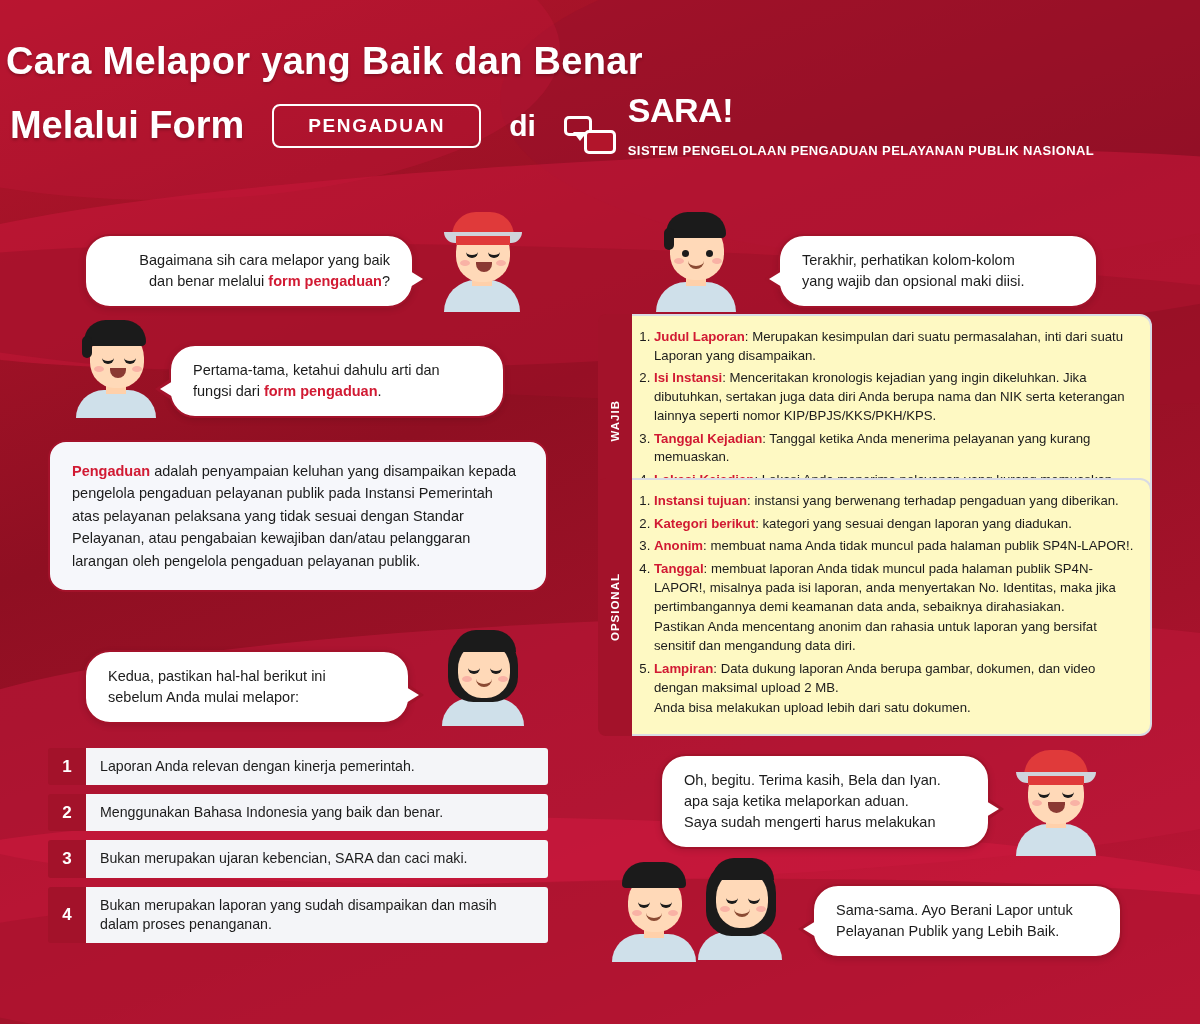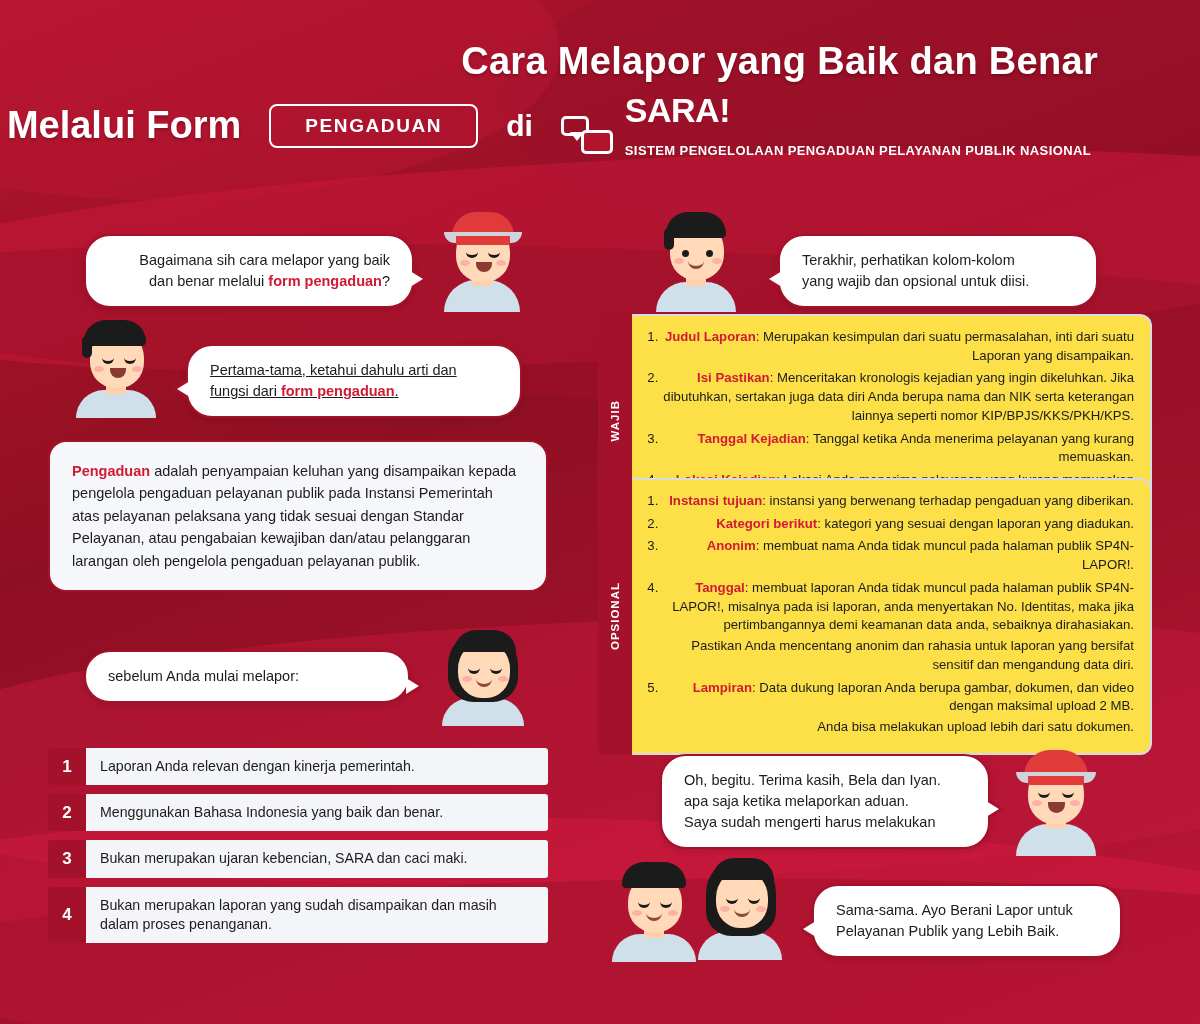--- a/index.html
+++ b/index.html
@@ -18,21 +18,21 @@
   .wave { position:absolute; opacity:.55; }
   .w1 { left:-80px; top:160px; width:1400px; height:200px; background:#c9183a; border-radius:50%/60px; transform:rotate(-3deg); }
   .w2 { left:-100px; top:250px; width:1500px; height:150px; background:#9d1028; border-radius:50%/50px; transform:rotate(2deg); }
   .w3 { left:-60px; top:620px; width:1400px; height:260px; background:#c0173a; border-radius:50%/80px; transform:rotate(-2deg); }
   .w4 { left:-120px; top:820px; width:1500px; height:260px; background:#d81a42; border-radius:50%/90px; transform:rotate(2deg); opacity:.45;}
   .w5 { left:-120px; top:880px; width:1500px; height:260px; background:#a11129; border-radius:50%/70px; transform:rotate(-1deg); opacity:.5;}
   .w6 { right:-200px; top:-60px; width:900px; height:320px; background:#98102a; border-radius:50%; opacity:.5;}
   .w7 { left:-240px; top:-100px; width:800px; height:300px; background:#c2173a; border-radius:50%; opacity:.35;}
 
   
-  .header { position:absolute; left:0; top:40px; width:1098px; text-align:right; z-index:5;}
+  .header { position:absolute; left:0; top:40px; width:1098px; text-align:left; z-index:5;padding-left:6px;}
   .title-l1 { color:#fff; font-size:38px; font-weight:bold; letter-spacing:.3px; text-shadow:0 2px 3px rgba(0,0,0,.25); }
   .title-l2row { margin-top:10px; display:flex; align-items:center; justify-content:center; gap:28px;}
   .title-l2 { color:#fff; font-size:38px; font-weight:bold; text-shadow:0 2px 3px rgba(0,0,0,.25);}
   .pill {
     border:2px solid #fff; border-radius:8px; padding:9px 34px;
     color:#fff; font-size:19px; font-weight:bold; letter-spacing:1.6px;
   }
   .di { color:#fff; font-size:30px; font-weight:bold;}
   .logo { display:flex; align-items:flex-end; gap:8px; }
   .logo-mark { position:relative; width:56px; height:44px;}
@@ -93,22 +93,22 @@
 
   
   .panel { position:absolute; display:flex; z-index:6; }
   .panel .side {
     width:34px; background:#a3122a; color:#fff; font-weight:bold; font-size:11.5px;
     letter-spacing:1px; display:flex; align-items:center; justify-content:center;
     border-radius:8px 0 0 8px;
   }
   .panel .side span { writing-mode:vertical-rl; transform:rotate(180deg); }
   .panel .content {
-    flex:1; background:#fde047; border:2px solid #d9dbe4; border-left:none;
-    border-radius:0 12px 12px 0; padding:12px 16px 12px 8px;text-align:right;
+    flex:1; background:#fef9c3; border:2px solid #d9dbe4; border-left:none;
+    border-radius:0 12px 12px 0; padding:12px 16px 12px 0;
   }
   .panel ol { margin:0; padding-left:22px; }
   .panel li { font-size:13.2px; line-height:1.42; color:#1c1c1c; margin-bottom:4px;}
   .panel li::marker { color:#1c1c1c; }
   .panel .k { color:#d11a33; font-weight:bold;}
   .panel .plain { font-size:13.2px; line-height:1.42; color:#1c1c1c; margin:2px 0 4px 0;}
 
   #p-wajib { left:598px; top:314px; width:554px; }
   #p-opsional { left:598px; top:478px; width:554px; }
 </style>
@@ -179,40 +179,40 @@
     <div class="eye" style="left:34px; top:52px;"></div>
     <div class="eye" style="left:58px; top:52px;"></div>
     <div class="smile" style="left:40px; top:62px;"></div>
     <div class="blush" style="left:26px; top:60px;"></div>
     <div class="blush" style="left:64px; top:60px;"></div>
   </div>
 </div>
 
 <div class="bubble" style="left:778px; top:234px; width:320px;">
   <div>Terakhir, perhatikan kolom-kolom</div>
-  <div>yang wajib dan opsional untuk diisi.</div>
+  <div>yang wajib dan opsional maki diisi.</div>
   <div class="tail tail-l"></div>
 </div>
 
 <div class="char" style="left:68px; top:308px; width:96px; height:106px;">
   <div class="head" style="width:96px;height:106px;position:relative;">
     <div class="body-sh" style="left:8px; top:82px; width:80px; height:28px;"></div>
     <div class="neck" style="left:38px; top:72px; width:20px; height:14px;"></div>
     <div class="face" style="left:22px; top:22px; width:54px; height:58px;"></div>
     <div class="hair" style="left:16px; top:12px; width:62px; height:26px; border-radius:30px 30px 6px 6px;"></div>
     <div class="hair" style="left:14px; top:28px; width:10px; height:22px; border-radius:6px;"></div>
     <div class="eye-arc" style="left:34px; top:50px;"></div>
     <div class="eye-arc" style="left:56px; top:50px;"></div>
     <div class="mouth-open" style="left:42px; top:60px; width:16px; height:10px;"></div>
     <div class="blush" style="left:26px; top:58px;"></div>
     <div class="blush" style="left:64px; top:58px;"></div>
   </div>
 </div>
 
-<div class="bubble" style="left:186px; top:344px; width:336px;text-decoration:underline;">
+<div class="bubble" style="left:169px; top:344px; width:336px;">
   <div>Pertama-tama, ketahui dahulu arti dan</div>
   <div>
     <span>fungsi dari </span><b class="red">form pengaduan</b><span>.</span>
   </div>
   <div class="tail tail-l"></div>
 </div>
 
 <div class="def-box">
   <span class="hl">Pengaduan</span><span> adalah penyampaian keluhan yang disampaikan kepada pengelola pengaduan pelayanan publik pada Instansi Pemerintah atas pelayanan pelaksana yang  tidak sesuai dengan Standar Pelayanan, atau pengabaian kewajiban dan/atau pelanggaran larangan oleh pengelola pengaduan pelayanan publik.</span>
 </div>
@@ -226,20 +226,21 @@
     <div class="hair" style="left:22px; top:18px; width:62px; height:22px; border-radius:32px 32px 0 0;"></div>
     <div class="eye-arc" style="left:36px; top:56px;"></div>
     <div class="eye-arc" style="left:58px; top:56px;"></div>
     <div class="smile" style="left:44px; top:66px;"></div>
     <div class="blush" style="left:30px; top:64px;"></div>
     <div class="blush" style="left:66px; top:64px;"></div>
   </div>
 </div>
 
 <div class="bubble" style="left:84px; top:650px; width:326px;">
+  <div>Kedua, pastikan hal-hal berikut ini</div>
   <div>sebelum Anda mulai melapor:</div>
   <div class="tail tail-r"></div>
 </div>
 
 <div class="numlist">
   <div class="numrow">
     <div class="num">1</div>
     <div class="txt">Laporan Anda relevan dengan kinerja pemerintah.</div>
   </div>
   <div class="numrow">
@@ -256,21 +257,21 @@
   </div>
 </div>
 
 <div class="panel" id="p-wajib">
   <div class="side">
       <span>WAJIB</span>
     </div>
   <div class="content">
     <ol>
       <li><span class="k">Judul Laporan</span><span>: Merupakan kesimpulan dari suatu permasalahan, inti dari suatu Laporan yang disampaikan.</span></li>
-      <li><span class="k">Isi Pastikan</span><span>: Menceritakan kronologis kejadian yang ingin dikeluhkan. Jika dibutuhkan, sertakan juga data diri Anda berupa nama dan NIK serta keterangan lainnya seperti nomor KIP/BPJS/KKS/PKH/KPS.</span></li>
+      <li><span class="k">Isi Instansi</span><span>: Menceritakan kronologis kejadian yang ingin dikeluhkan. Jika dibutuhkan, sertakan juga data diri Anda berupa nama dan NIK serta keterangan lainnya seperti nomor KIP/BPJS/KKS/PKH/KPS.</span></li>
       <li><span class="k">Tanggal Kejadian</span><span>: Tanggal ketika Anda menerima pelayanan yang kurang memuaskan.</span></li>
       <li><span class="k">Lokasi Kejadian</span><span>: Lokasi Anda menerima pelayanan yang kurang memuaskan (Lebih spesifik anda menginput, lebih baik).</span></li>
     </ol>
   </div>
 </div>
 
 <div class="panel" id="p-opsional">
   <div class="side">
       <span>OPSIONAL</span>
     </div>

